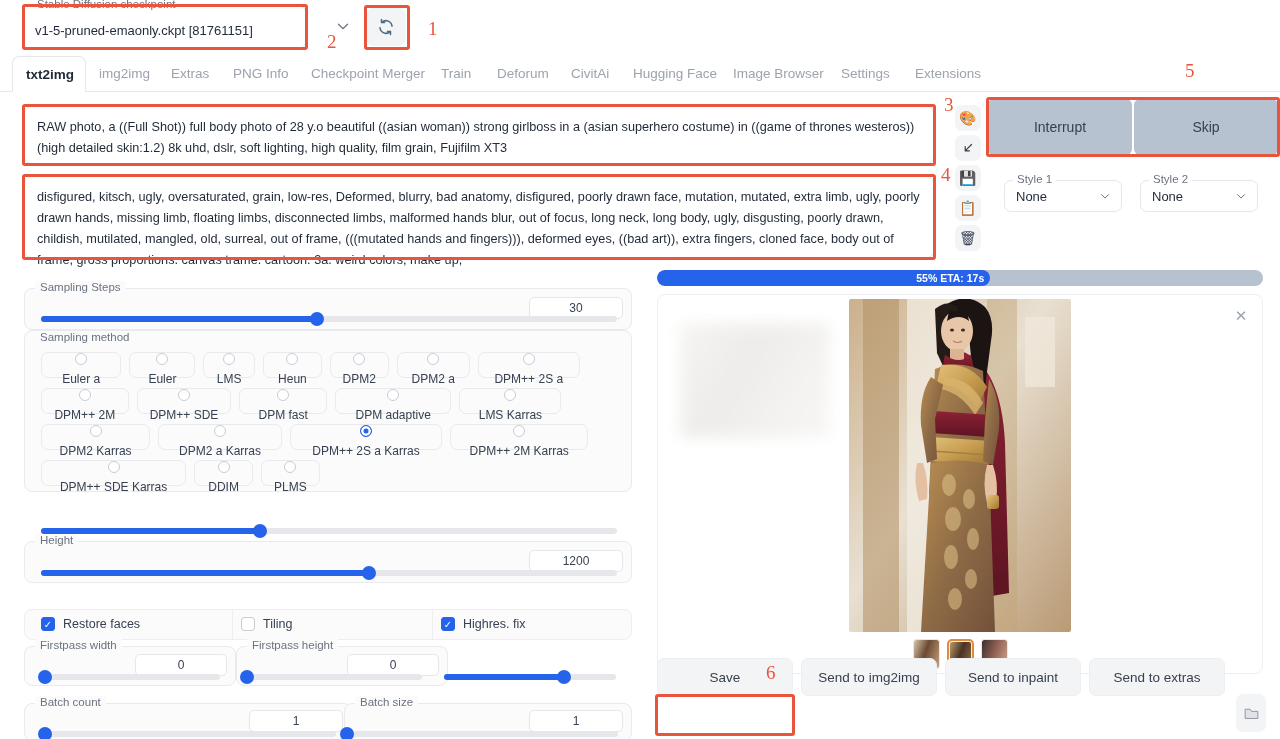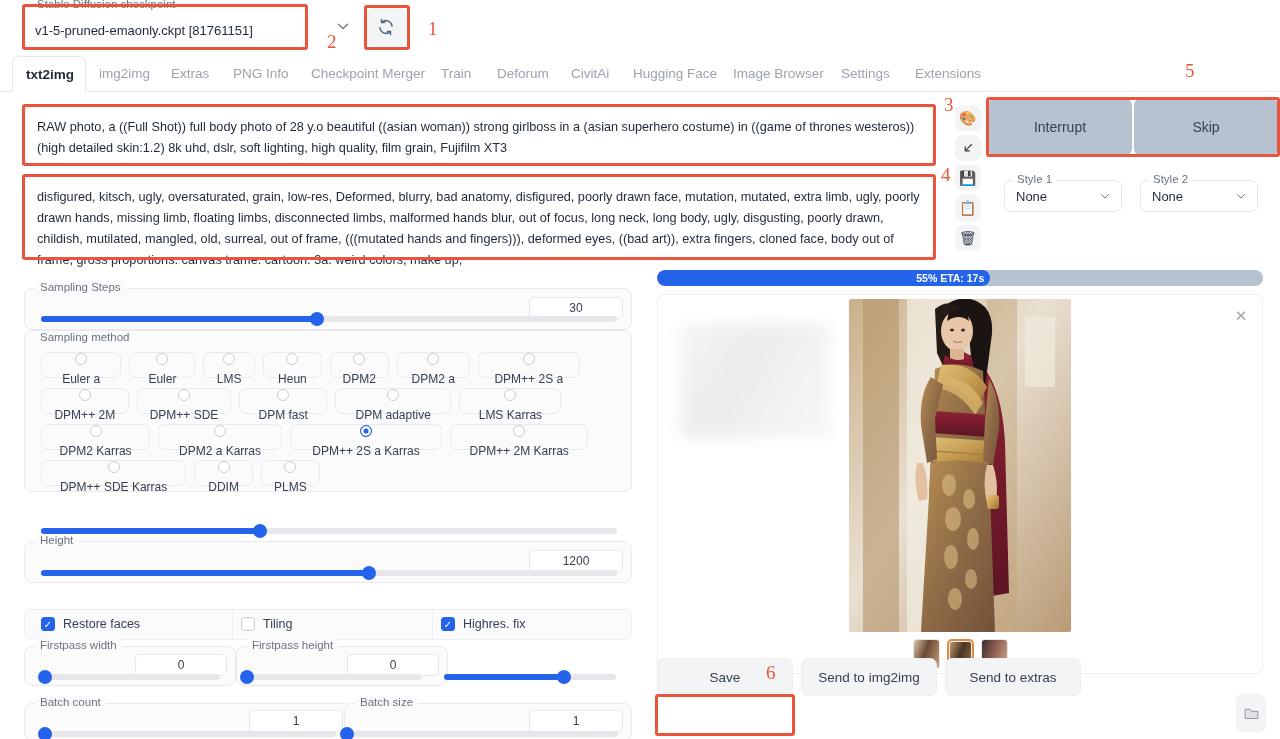--- a/index.html
+++ b/index.html
@@ -526,20 +526,21 @@
         </div>
         <div class="thumb">
           <div style="width: 100%; height: 100%; background: linear-gradient(110deg, rgb(58, 48, 48), rgb(140, 92, 80) 45%, rgb(207, 169, 140)); border-radius: 2px;"></div>
         </div>
       </div>
   </div>
 
   <div class="btm" id="btmrow">
       <div class="sbtn" style="width: 136px;">Save</div>
       <div class="sbtn" style="width: 136px; margin-top: 16px;">Send to img2img</div>
+      <div class="sbtn" style="width: 136px;">Send to inpaint</div>
       <div class="sbtn" style="width: 136px;">Send to extras</div>
     </div>
   <div class="folder-btn" style="position:absolute; left:1236px; top:694px;">
     <svg width="17" height="17" viewBox="0 0 24 24">
       <path d="M3 6h7l2 3h9v10H3z" fill="#dfe2e6" stroke="#8b9099" stroke-width="1.3" stroke-linejoin="round"></path>
     </svg>
   </div>
 
   <div class="anno-box" style="left:22px; top:4px; width:286px; height:46px;"></div>
   <div class="anno-box" style="left:364px; top:5px; width:46px; height:45px;"></div>

